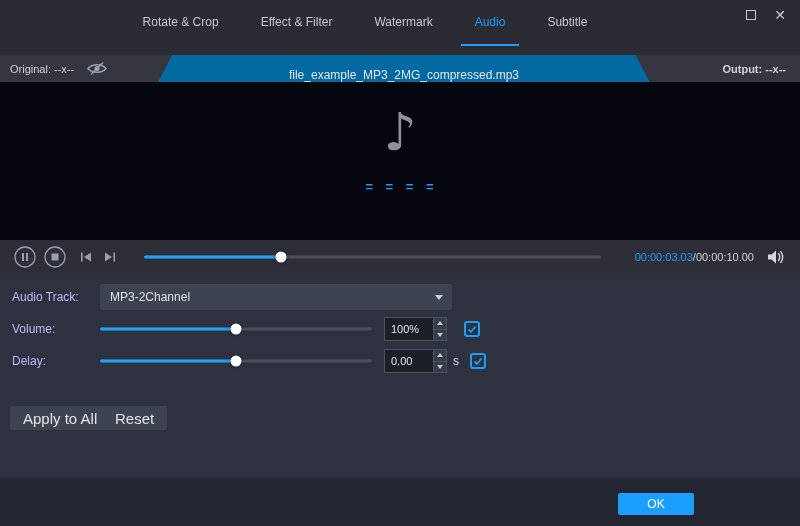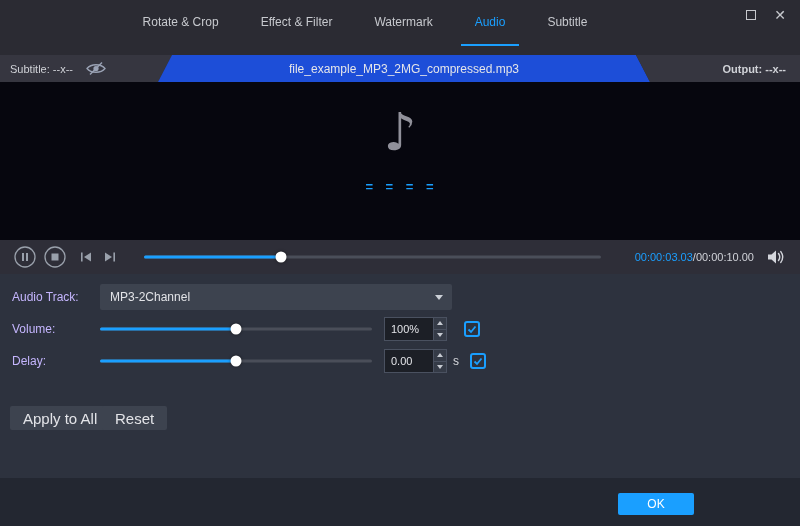--- a/index.html
+++ b/index.html
@@ -22,22 +22,22 @@
   .maxbox { display:block; width:10px; height:10px; border:1.5px solid #c7c9ce; }
   .closex { font-size:14px; color:#c7c9ce; line-height:1; }
 
   
   .infobar { position:absolute; top:46px; left:0; right:0; height:36px; background:#2b2b33; }
   .seg { position:absolute; top:9px; bottom:0; background:#363640; display:flex; align-items:center; }
   .seg-left { left:0; width:172px; padding-left:10px; gap:12px;
     clip-path:polygon(0 0, 100% 0, calc(100% - 14px) 100%, 0 100%); }
   .seg-right { left:636px; right:0; justify-content:flex-end; padding-right:14px;
     clip-path:polygon(0 0, 100% 0, 100% 100%, 14px 100%);font-weight:bold; }
-  .strip { position:absolute; left:158px; width:492px; top:9px; bottom:0; background:#1d4ed8;
-    display:flex; align-items:center; justify-content:center; color:#e4e5e9;
+  .strip { position:absolute; left:158px; width:492px; top:9px; bottom:0; background:#0369a1;
+    display:flex; align-items:flex-end; justify-content:center; color:#e4e5e9;
     clip-path:polygon(14px 0, calc(100% - 14px) 0, 100% 100%, 0 100%); }
   .lbl-small { font-size:11px; color:#d0d2d7; white-space:nowrap; }
   .eyebtn { background:none; border:none; padding:0; cursor:pointer; display:flex; align-items:center; }
 
   
   .preview { position:absolute; top:82px; left:0; right:0; height:158px; background:#06060e; }
   .note { position:absolute; left:50%; top:24px; transform:translateX(-50%);
     font-size:52px; line-height:1; color:#90909a; font-family:"DejaVu Sans",sans-serif; }
   .eq { position:absolute; left:50%; top:97px; transform:translateX(-50%);
     color:var(--accent); font-weight:bold; font-size:13px; letter-spacing:1px; word-spacing:7px; }
@@ -108,21 +108,21 @@
         <span class="maxbox"></span>
       </button>
       <button class="winbtn">
         <span class="closex">✕</span>
       </button>
     </div>
   </div>
 
   <div class="infobar">
     <div class="seg seg-left">
-      <span class="lbl-small">Subtitle: --x--</span>
+      <span class="lbl-small">Original: --x--</span>
       <button class="eyebtn">
         <svg width="22" height="15" viewBox="0 0 22 15">
           <path d="M2 7.5 C6 2.5 16 2.5 20 7.5 C16 12.5 6 12.5 2 7.5 Z" fill="none" stroke="#9aa2b4" stroke-width="1.3"></path>
           <circle cx="11" cy="7.5" r="2.6" fill="#9aa2b4"></circle>
           <line x1="5" y1="13.5" x2="17" y2="1.5" stroke="#9aa2b4" stroke-width="1.4"></line>
         </svg>
       </button>
     </div>
     <div class="strip">
       <span>file_example_MP3_2MG_compressed.mp3</span>

